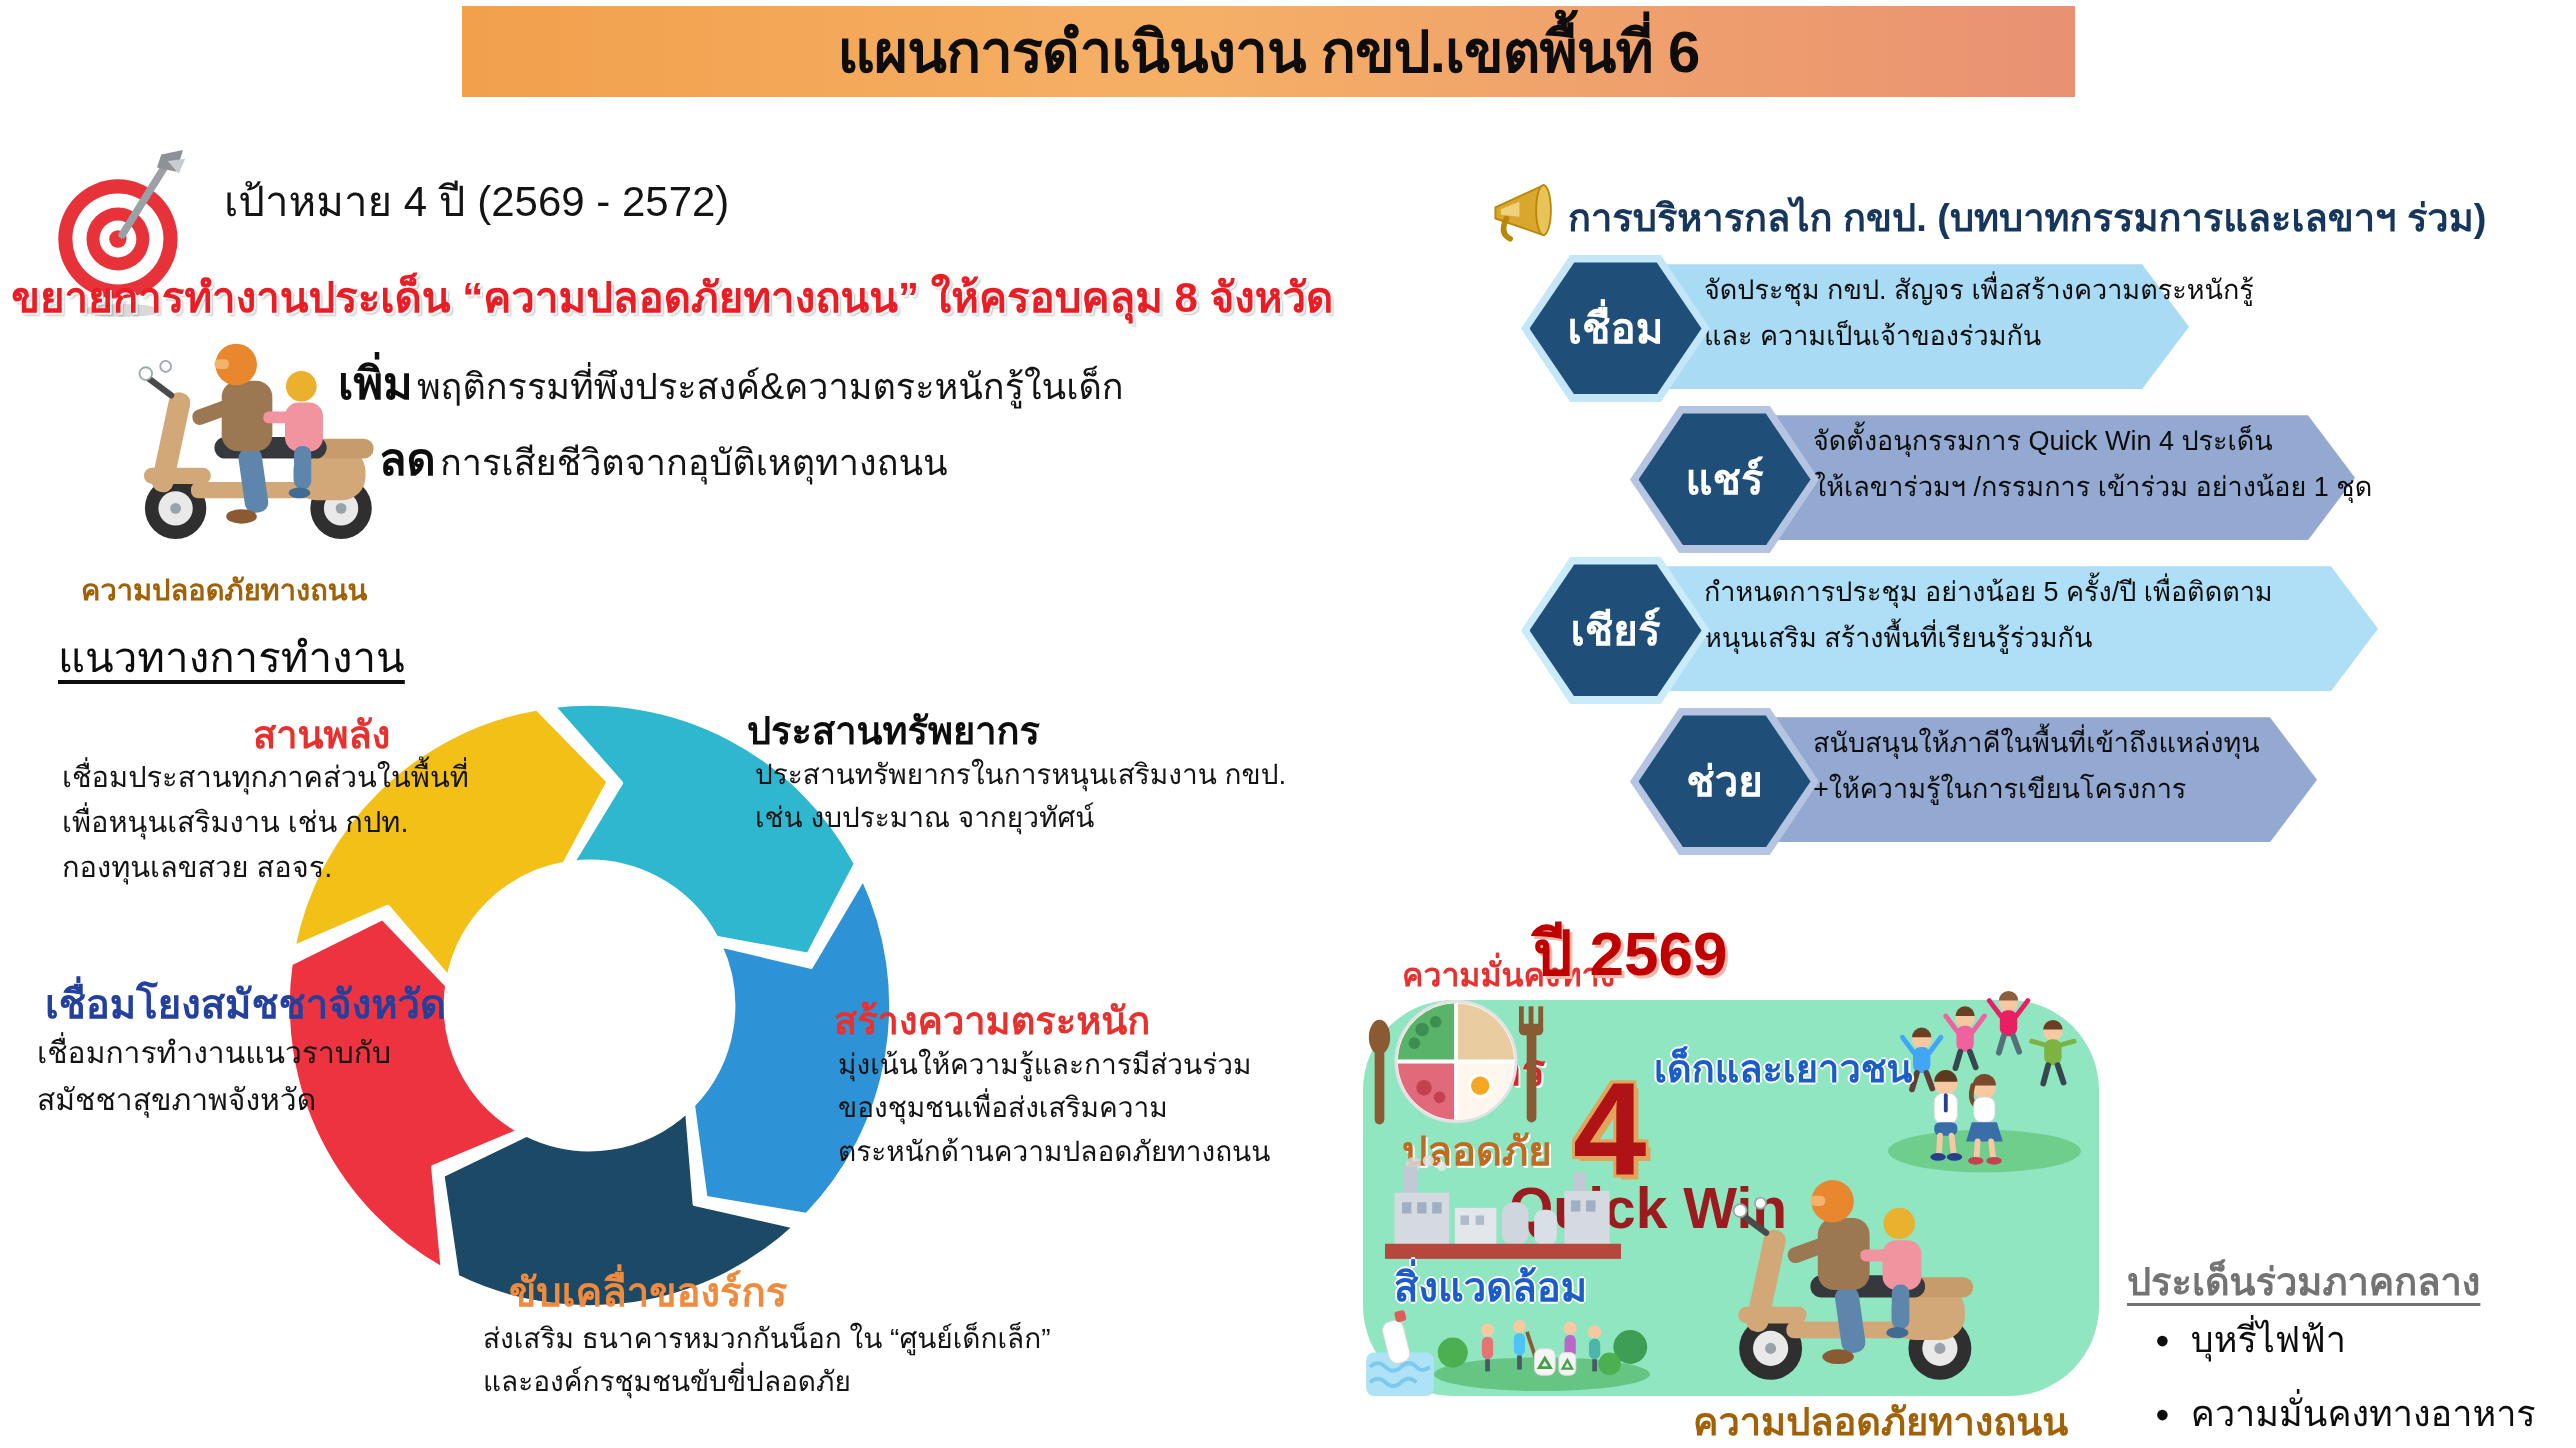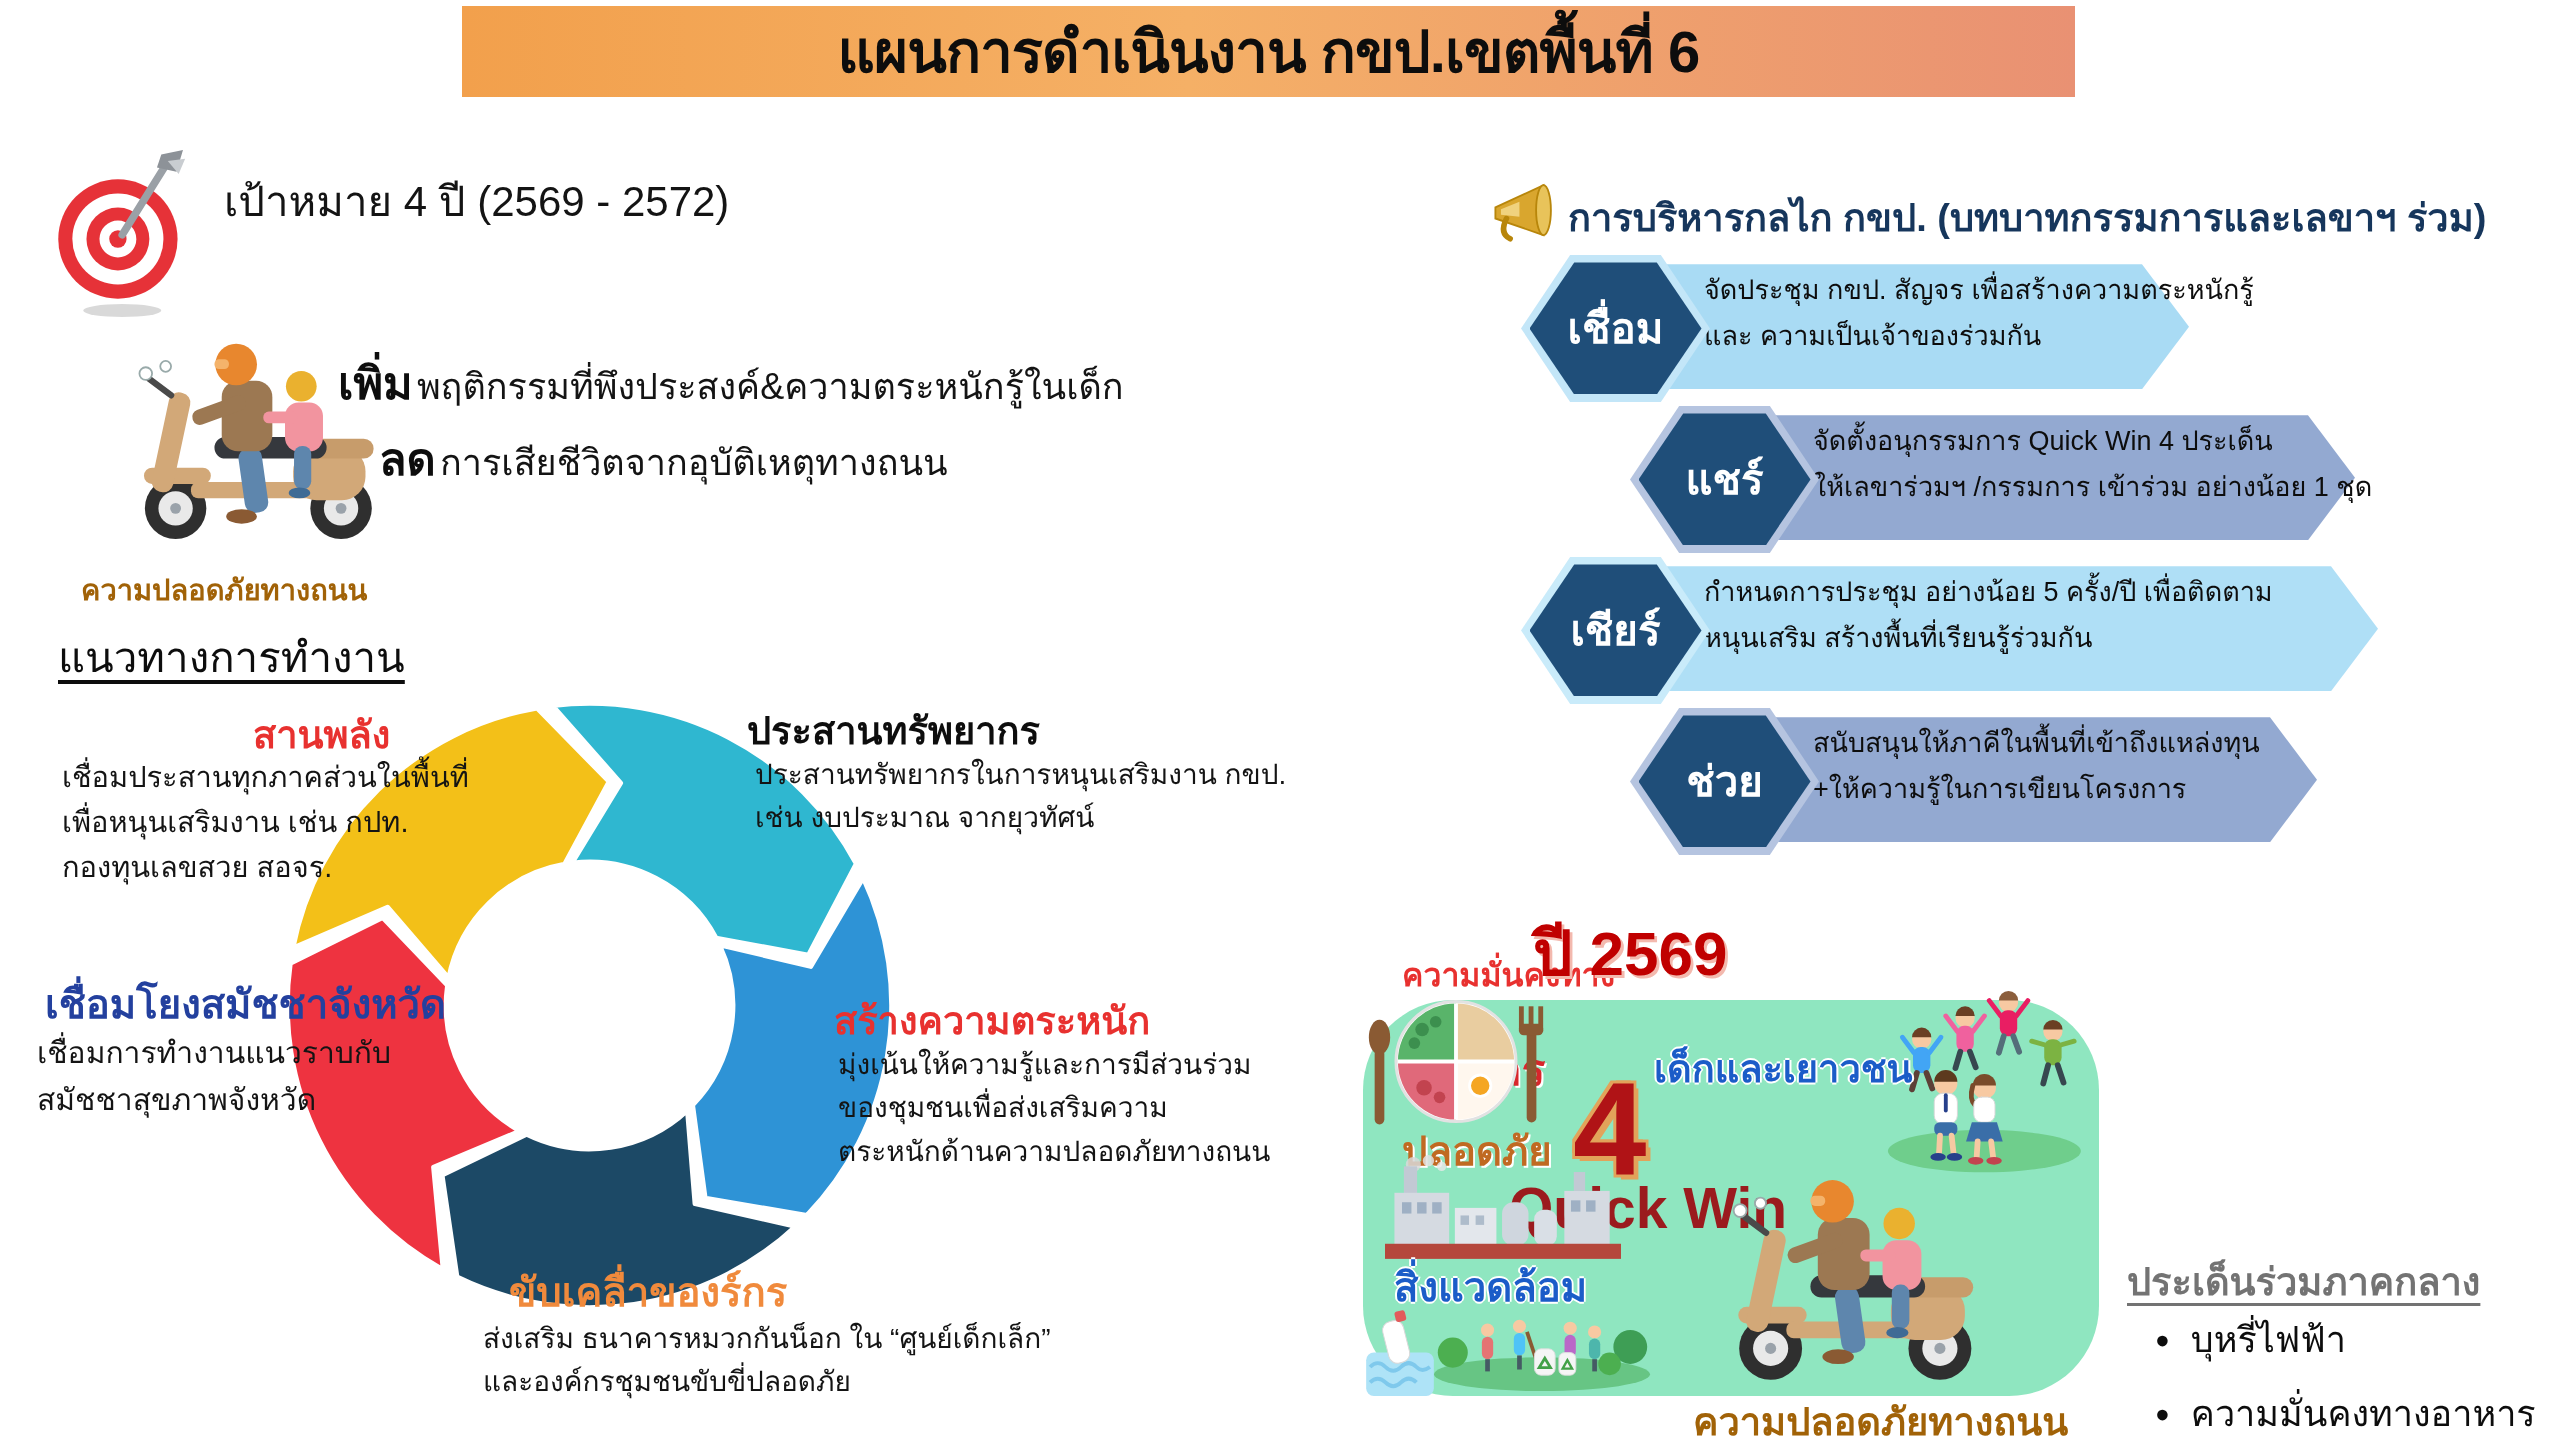--- a/index.html
+++ b/index.html
@@ -112,20 +112,21 @@
     <circle cx="58" cy="86" r="42" fill="#ffffff"></circle>
     <circle cx="58" cy="86" r="29" fill="#E63238"></circle>
     <circle cx="58" cy="86" r="17" fill="#ffffff"></circle>
     <circle cx="58" cy="86" r="8" fill="#E63238"></circle>
     <line x1="102" y1="18" x2="62" y2="82" stroke="#9AA0A6" stroke-width="7" stroke-linecap="round"></line>
     <polygon points="98,8 118,4 112,24 94,20" fill="#8D9298"></polygon>
     <polygon points="104,14 120,12 114,26" fill="#C9CDD1"></polygon>
   </svg>
   <div class="abs" id="goal-heading">เป้าหมาย 4 ปี (2569 - 2572)</div>
 
+  <div class="abs" id="headline" style="color: rgb(236, 28, 36);">ขยายการทำงานประเด็น “ความปลอดภัยทางถนน” ให้ครอบคลุม 8 จังหวัด</div>
 
   <svg class="abs" style="left:106px;top:332px" width="311" height="217" viewBox="0 0 340 240">
     <use href="#scooter"></use>
   </svg>
   <div class="abs cap-blue" style="left:81px;top:551px;font-size:29px">ความปลอดภัยทางถนน</div>
 
   <div class="abs plusline">
     <span class="bigword">เพิ่ม</span>
     <span class="plainword">พฤติกรรมที่พึงประสงค์&amp;ความตระหนักรู้ในเด็ก</span>
   </div>

